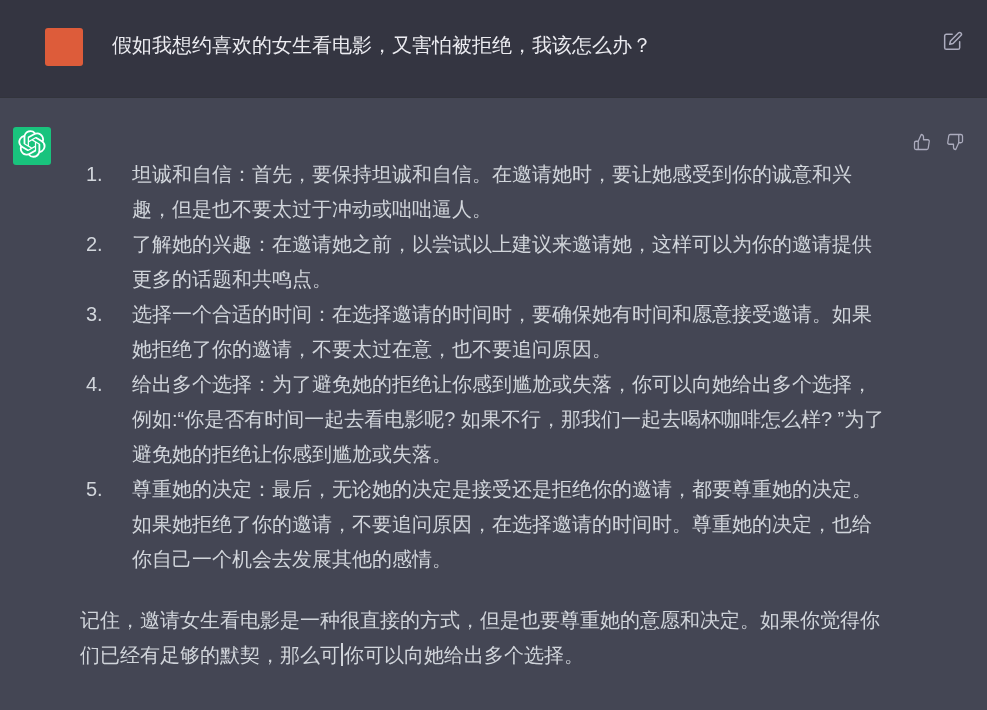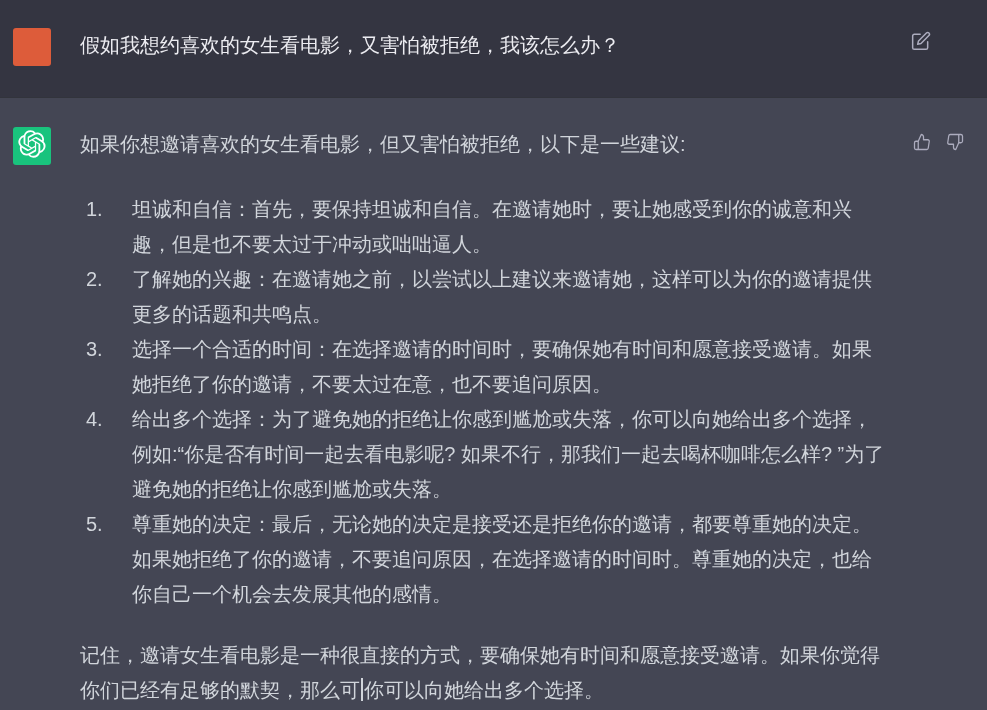--- a/index.html
+++ b/index.html
@@ -11,20 +11,21 @@
     background: #343541;
     font-family: "Liberation Sans", "DejaVu Sans", sans-serif;
   }
   .chat { width: 987px; height: 710px; }
 
   .row { display: flex; box-sizing: border-box; width: 100%; }
 
   .row-user {
     background: #343541;
     height: 97px;
+    padding-left: 32px;
   }
   .row-assistant {
     background: #444654;
     border-top: 1px solid rgba(32,33,35,0.5);
     height: 613px;
   }
 
   .avatar-col {
     width: 80px;
     flex: none;
@@ -130,21 +131,20 @@
       <div class="avatar avatar-assistant">
         <span>
           <svg width="28" height="28" viewBox="0 0 41 41" fill="#ffffff">
             <path d="M37.532 16.87a9.963 9.963 0 0 0-.856-8.184 10.078 10.078 0 0 0-10.855-4.835A9.964 9.964 0 0 0 18.306.5a10.079 10.079 0 0 0-9.614 6.977 9.967 9.967 0 0 0-6.664 4.834 10.08 10.08 0 0 0 1.24 11.817 9.965 9.965 0 0 0 .856 8.185 10.079 10.079 0 0 0 10.855 4.835 9.965 9.965 0 0 0 7.516 3.35 10.078 10.078 0 0 0 9.617-6.981 9.967 9.967 0 0 0 6.663-4.834 10.079 10.079 0 0 0-1.243-11.813ZM22.498 37.886a7.474 7.474 0 0 1-4.799-1.735c.061-.033.168-.091.237-.134l7.964-4.6a1.294 1.294 0 0 0 .655-1.134V19.054l3.366 1.944a.12.12 0 0 1 .066.092v9.299a7.505 7.505 0 0 1-7.49 7.496ZM6.392 31.006a7.471 7.471 0 0 1-.894-5.023c.06.036.162.099.237.141l7.964 4.6a1.297 1.297 0 0 0 1.308 0l9.724-5.614v3.888a.12.12 0 0 1-.048.103l-8.051 4.649a7.504 7.504 0 0 1-10.24-2.744ZM4.297 13.62A7.469 7.469 0 0 1 8.2 10.333c0 .068-.004.19-.004.274v9.201a1.294 1.294 0 0 0 .654 1.132l9.723 5.614-3.366 1.944a.12.12 0 0 1-.114.01L7.04 23.856a7.504 7.504 0 0 1-2.743-10.237Zm27.658 6.437-9.724-5.615 3.367-1.943a.121.121 0 0 1 .113-.01l8.052 4.648a7.498 7.498 0 0 1-1.158 13.528v-9.476a1.293 1.293 0 0 0-.65-1.132Zm3.35-5.043c-.059-.037-.162-.099-.236-.141l-7.965-4.6a1.298 1.298 0 0 0-1.308 0l-9.723 5.614v-3.888a.12.12 0 0 1 .048-.103l8.05-4.645a7.497 7.497 0 0 1 11.135 7.763Zm-21.063 6.929-3.367-1.944a.12.12 0 0 1-.065-.092v-9.299a7.497 7.497 0 0 1 12.293-5.756 6.94 6.94 0 0 0-.236.134l-7.965 4.6a1.294 1.294 0 0 0-.654 1.132l-.006 11.225Zm1.829-3.943 4.33-2.501 4.332 2.5v5l-4.331 2.5-4.331-2.5Z"></path>
           </svg>
         </span>
       </div>
     </div>
 
     <div class="text-col">
-      <p class="intro">如果你想邀请喜欢的女生看电影，但又害怕被拒绝，以下是一些建议:</p>
 
       <ol class="suggestions">
         <li>
           <span class="num">1.</span>
           <span class="li-text">坦诚和自信：首先，要保持坦诚和自信。在邀请她时，要让她感受到你的诚意和兴趣，但是也不要太过于冲动或咄咄逼人。</span>
         </li>
         <li>
           <span class="num">2.</span>
           <span class="li-text">了解她的兴趣：在邀请她之前，以尝试以上建议来邀请她，这样可以为你的邀请提供更多的话题和共鸣点。</span>
         </li>
@@ -155,21 +155,21 @@
         <li>
           <span class="num">4.</span>
           <span class="li-text">给出多个选择：为了避免她的拒绝让你感到尴尬或失落，你可以向她给出多个选择，例如:“你是否有时间一起去看电影呢? 如果不行，那我们一起去喝杯咖啡怎么样? ”为了避免她的拒绝让你感到尴尬或失落。</span>
         </li>
         <li>
           <span class="num">5.</span>
           <span class="li-text">尊重她的决定：最后，无论她的决定是接受还是拒绝你的邀请，都要尊重她的决定。如果她拒绝了你的邀请，不要追问原因，在选择邀请的时间时。尊重她的决定，也给你自己一个机会去发展其他的感情。</span>
         </li>
       </ol>
 
-      <p class="closing"><span>记住，邀请女生看电影是一种很直接的方式，要确保她有时间和愿意接受邀请。如果你觉得你们已经有足够的默契，那么可</span><span class="stream-cursor"></span><span>你可以向她给出多个选择。</span></p>
+      <p class="closing"><span>记住，邀请女生看电影是一种很直接的方式，但是也要尊重她的意愿和决定。如果你觉得你们已经有足够的默契，那么可</span><span class="stream-cursor"></span><span>你可以向她给出多个选择。</span></p>
     </div>
 
     <div class="actions-col">
       <span class="icon-btn">
         <span>
           <svg width="18" height="18" viewBox="0 0 24 24" fill="none" stroke="currentColor" stroke-width="1.7" stroke-linecap="round" stroke-linejoin="round">
             <path d="M14 9V5a3 3 0 0 0-3-3l-4 9v11h11.28a2 2 0 0 0 2-1.7l1.38-9a2 2 0 0 0-2-2.3zM7 22H4a2 2 0 0 1-2-2v-7a2 2 0 0 1 2-2h3"></path>
           </svg>
         </span>
       </span>

